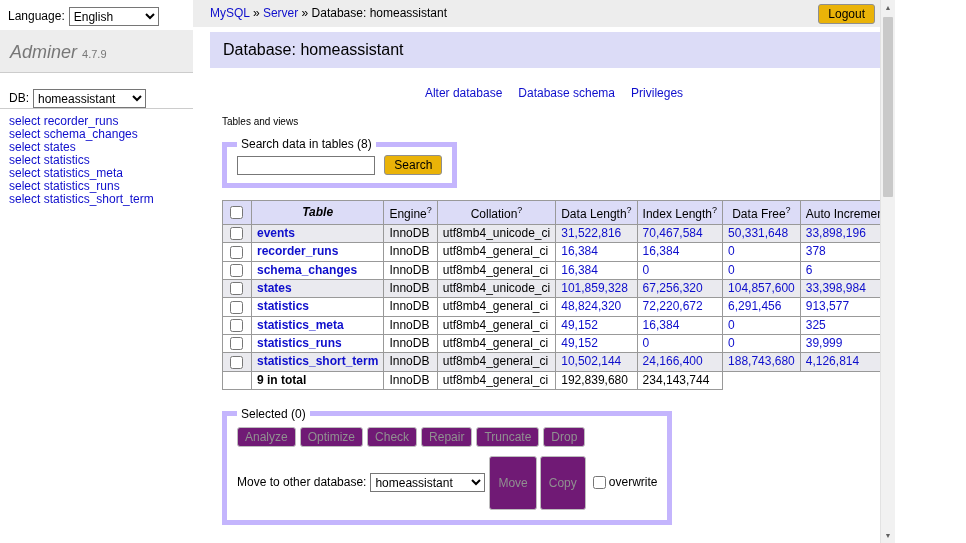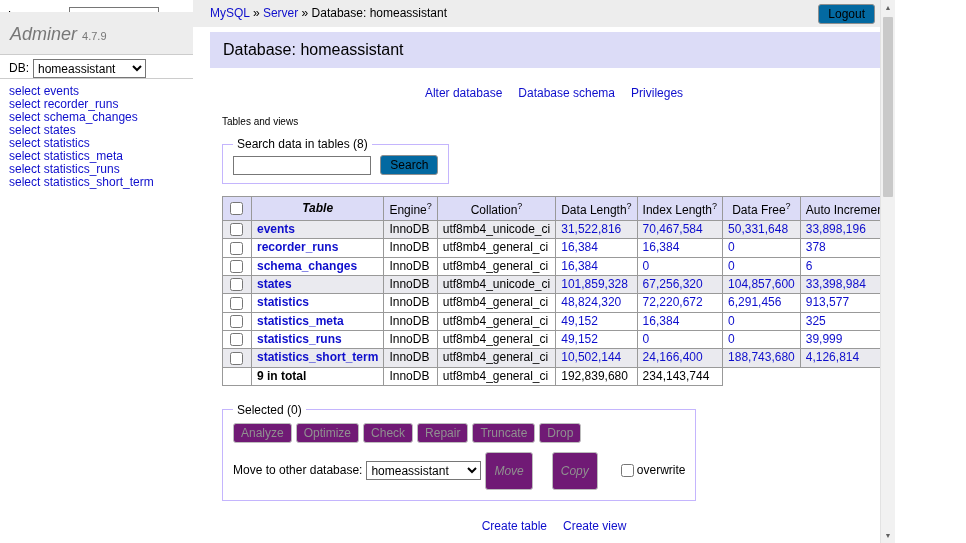--- a/index.html
+++ b/index.html
@@ -6,66 +6,66 @@
   html,body { margin:0; padding:0; background:#fff; }
   body { font-family:"Liberation Sans", sans-serif; font-size:12px; color:#000; }
   #screen { position:relative; width:895px; height:543px; overflow:hidden; background:#fff; }
 
   a { color:var(--link,#0e0ecc); text-decoration:none; cursor:pointer; }
 
   
   #lang { position:absolute; left:8px; top:7px; }
   #lang select { width:90px; margin-left:4px; }
   select { font:12px "Liberation Sans",sans-serif; height:19px; border:1px solid #767676; background:#fff; vertical-align:middle; }
-  button { font:12px "Liberation Sans",sans-serif; background:#0369a1; border:1px solid #8f8f8f; border-radius:3px; padding:2px 9px; vertical-align:middle; cursor:pointer; }
+  button { font:12px "Liberation Sans",sans-serif; background:#eab308; border:1px solid #8f8f8f; border-radius:3px; padding:2px 9px; vertical-align:middle; cursor:pointer; }
   button:disabled { color:var(--disabled,#909090); background:#701a75; border-color:#bdbdbd; cursor:default; }
   input[type=text] { font:12px "Liberation Sans",sans-serif; border:1px solid #777; height:19px; padding:1px 3px; vertical-align:middle; }
   input[type=checkbox] { width:13px; height:13px; margin:0 3px 0 2px; vertical-align:middle; }
 
   #breadcrumb { position:absolute; left:193px; top:0; width:716px; height:27px; background:var(--bar,#ededed); line-height:27px; padding-left:17px; white-space:nowrap; }
   #breadcrumb .sep { color:#000; }
   #logout { position:absolute; top:4px; right:20px; }
 
   
-  #menu { position:absolute; left:0; top:12px; width:193px; }
+  #menu { position:absolute; left:0; top:30px; width:193px; }
   #menu h1 { margin:0; background:var(--bar,#ededed); border-bottom:1px solid #ccc; padding:6px 10px 8px; font-weight:normal; }
   .logo { font-style:italic; font-size:18px; color:#777; }
   .version { font-size:11px; color:#777; margin-left:5px; }
-  .db-row { margin:4px 0 0 9px; }
+  .db-row { margin:16px 0 0 9px; }
   .db-row select { width:113px; margin-left:4px; }
   .menu-links { margin:14px 0 9px 9px; line-height:17px; }
   .menu-links a { margin-right:12px; }
   .hr { border-top:1px solid #ccc; width:193px; }
   #tables-list { padding:6px 0 0 9px; }
   #tables-list a { display:block; line-height:13px; }
 
   
   #content { position:absolute; left:210px; top:27px; width:692px; }
   h2 { margin:5px 0 0; background:var(--band,#dcdcf7); font-size:16px; font-weight:normal; padding:9px 13px; }
   h3 { font-size:10px; font-weight:normal; margin:16px 0 0 12px; }
   .db-links { margin:18px 0 0 12px;text-align:center; }
   .db-links a { margin-right:16px; }
-  fieldset { display:inline-block; border:1px solid #c4b5fd; margin:10px 0 0 12px; padding:4px 10px 8px; }
+  fieldset { display:inline-block; border:5px solid #c4b5fd; margin:10px 0 0 12px; padding:4px 10px 8px; }
   legend { padding:0 4px; }
   #search-input { width:138px; margin-right:6px; }
 
   table { border-collapse:collapse; margin:12px 0 0 12px; font-size:12px; }
   th,td { border:1px solid var(--tborder,#999); padding:2px 5px; line-height:13px; white-space:nowrap; }
   thead th, thead td { background:var(--band,#dcdcf7); text-align:center; padding:3px 5px; }
   thead sup { font-size:9px; }
   tbody tr.shade td, tbody tr.shade th { background:var(--shade,#eaeaef); }
   td.num { }
   a.tname { font-weight:bold; }
   th.tlabel { text-align:left; }
 
   #selected-fieldset { margin-top:17px; padding:6px 10px 10px; }
   .btn-row button { margin-right:4px; padding:2px 7px; }
   .move-row { margin-top:9px; white-space:nowrap; }
   .move-row select { width:115px; margin:0 4px; }
-  .move-row button { margin-right:19px; padding:11px 8px;font-style:italic; }
+  .move-row button { margin-right:3px; padding:19px 8px; }
   .move-row label { margin-left:2px; }
 
   
   #scrollbar { position:absolute; right:0; top:0; width:15px; height:543px; background:#f1f1f1; border-left:1px solid #e2e2e2; }
   .sb-arrow { height:15px; font-size:7px; color:#606060; text-align:center; line-height:15px; }
   .sb-down { position:absolute; bottom:0; left:0; right:0; }
   .sb-thumb { position:absolute; left:2px; right:2px; top:17px; height:180px; background:#c9c9c9; border-radius:1px; }
 </style>
 </head>
 <body>
@@ -82,21 +82,20 @@
 
   <div id="menu">
     <h1>
       <span class="logo">Adminer</span><span class="version">4.7.9</span>
     </h1>
     <div class="db-row">
       <span>DB:</span><select><option>homeassistant</option></select>
     </div>
     <div class="hr"></div>
     <div id="tables-list">
-        <a>select events</a>
         <a>select recorder_runs</a>
         <a>select schema_changes</a>
         <a>select states</a>
         <a>select statistics</a>
         <a>select statistics_meta</a>
         <a>select statistics_runs</a>
         <a>select statistics_short_term</a>
       </div>
   </div>
 

